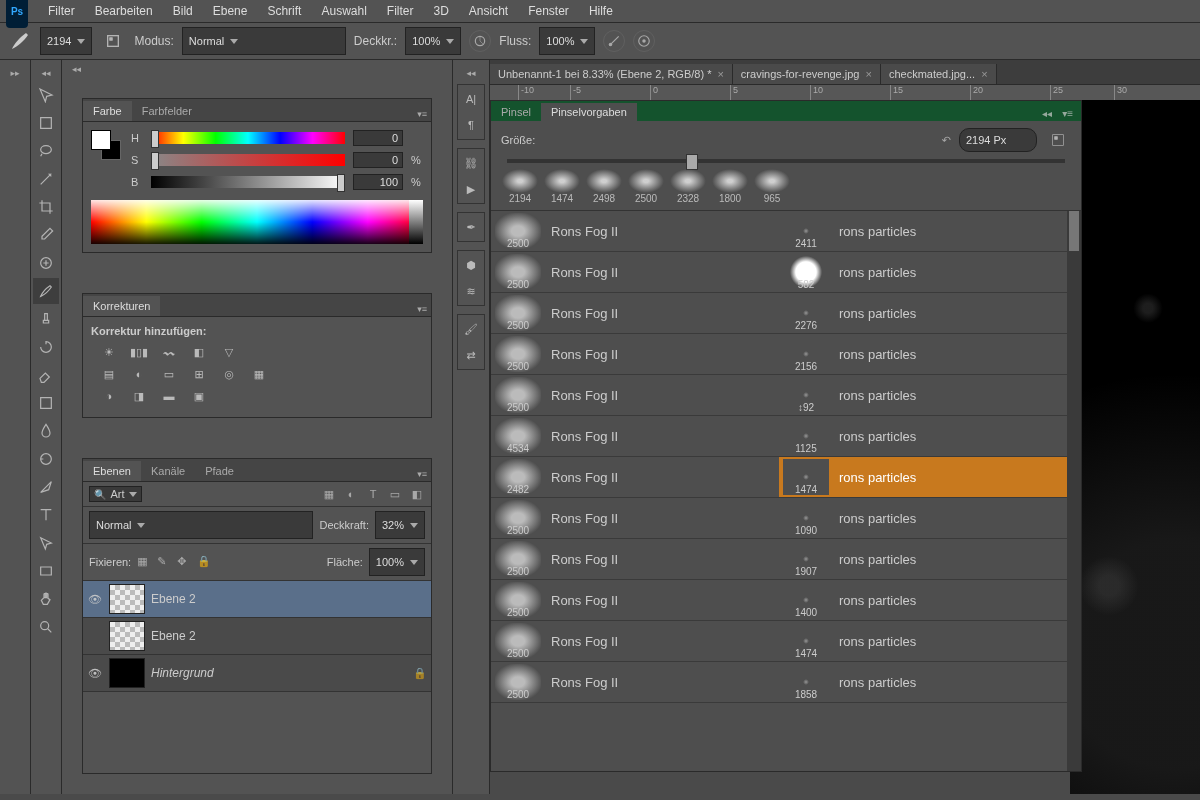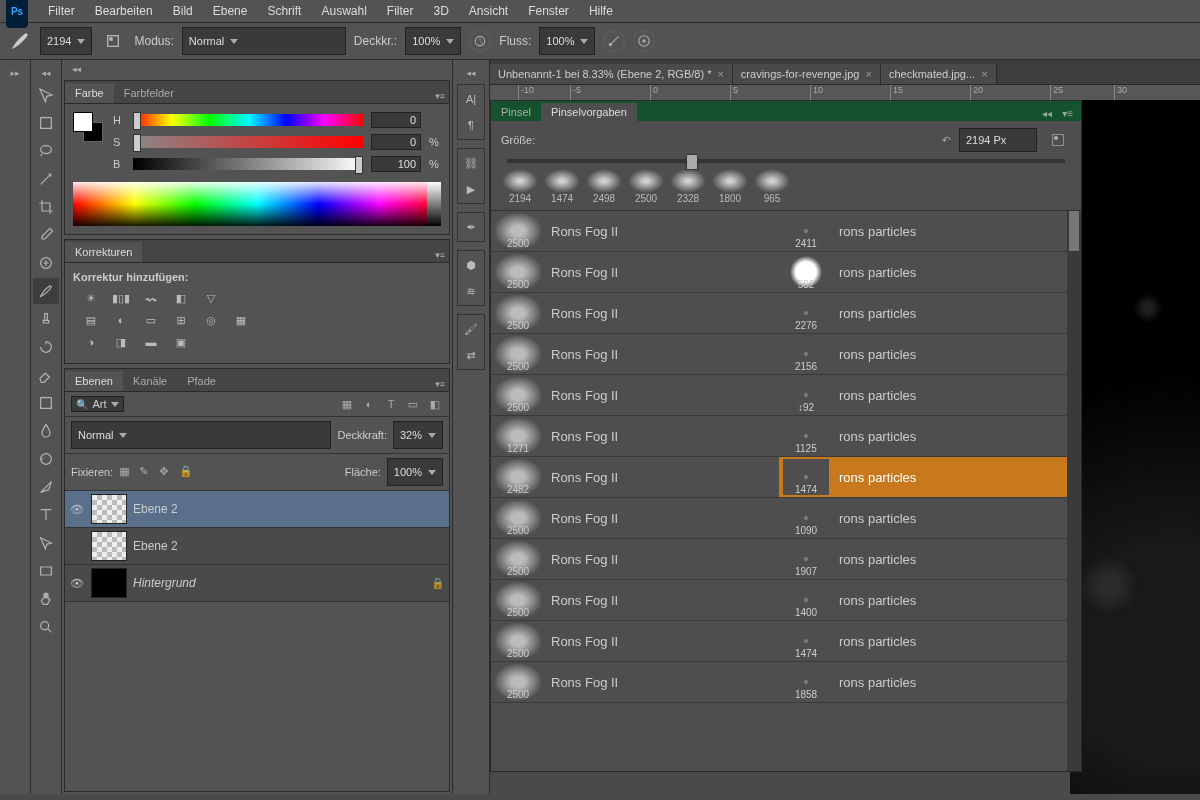--- a/index.html
+++ b/index.html
@@ -14,21 +14,21 @@
 .opt-label{color:#ccc;font-size:12px}
 .opt-icon{width:20px;height:20px;border:1px solid #666;border-radius:50%;display:flex;align-items:center;justify-content:center;opacity:.7}
 .body{display:flex;height:734px}
 
 .toolcol{width:30px;background:#535353;border-right:1px solid #2a2a2a;display:flex;flex-direction:column;align-items:center;padding-top:6px;gap:2px}
 .toolbtn{width:26px;height:26px;display:flex;align-items:center;justify-content:center;cursor:pointer;opacity:.8}
 .toolbtn.active{background:#3a3a3a}
 .toolbtn svg{width:16px;height:16px;fill:#ccc;stroke:#ccc}
 
 .leftpanels{width:390px;background:#535353;border-right:1px solid #2a2a2a;display:flex;flex-direction:column}
-.panel{border:1px solid #2a2a2a;margin:2px}
+.panel{border:1px solid #2a2a2a;margin:20px}
 .panel-tabs{height:22px;background:#454545;display:flex;align-items:flex-end;border-bottom:1px solid #2a2a2a}
 .ptab{padding:4px 10px;font-size:11px;color:#aaa;cursor:pointer}
 .ptab.active{background:#535353;color:#ddd}
 .panel-body{padding:8px;background:#535353}
 .fg-bg{position:relative;width:30px;height:30px}
 .fg{position:absolute;top:0;left:0;width:18px;height:18px;background:#fff;border:1px solid #000}
 .bg{position:absolute;bottom:0;right:0;width:18px;height:18px;background:#000;border:1px solid #666}
 .hsb-row{display:flex;align-items:center;gap:8px;margin-bottom:6px}
 .hsb-label{width:12px;font-size:11px}
 .hsb-slider{flex:1;height:12px;position:relative}
@@ -484,21 +484,21 @@
         <div class="bp-tab active">Pinselvorgaben</div>
         <div class="bp-nav">
             <span>◂◂</span>
             <span>▾≡</span>
           </div>
       </div>
       <div class="bp-size">
         <span>Größe:</span>
         <span style="flex:1"></span>
         <span style="opacity:.7">↶</span>
-        <input class="opt-input" style="width: 64px;" value="2194 Px">
+        <input class="opt-input" style="width: 64px; border-radius: 10px;" value="2194 Px">
         <span class="toolbtn">
             <svg viewBox="0 0 24 24">
               <rect x="4" y="4" width="16" height="16" fill="none" stroke="#ccc"></rect>
               <rect x="7" y="7" width="4" height="4" fill="#ccc"></rect>
             </svg>
           </span>
       </div>
       <div style="padding:0 10px 4px">
           <div class="bp-sizetrack">
             <div class="h" style="left:32%"></div>
@@ -550,21 +550,21 @@
             </div>
             <div class="bitem">
               <div class="bthumb ">2500</div>
               <span class="bname">Rons Fog II</span>
             </div>
             <div class="bitem">
               <div class="bthumb ">2500</div>
               <span class="bname">Rons Fog II</span>
             </div>
             <div class="bitem">
-              <div class="bthumb ">1271</div>
+              <div class="bthumb ">4534</div>
               <span class="bname">Rons Fog II</span>
             </div>
             <div class="bitem">
               <div class="bthumb ">2482</div>
               <span class="bname">Rons Fog II</span>
             </div>
             <div class="bitem">
               <div class="bthumb ">2500</div>
               <span class="bname">Rons Fog II</span>
             </div>

